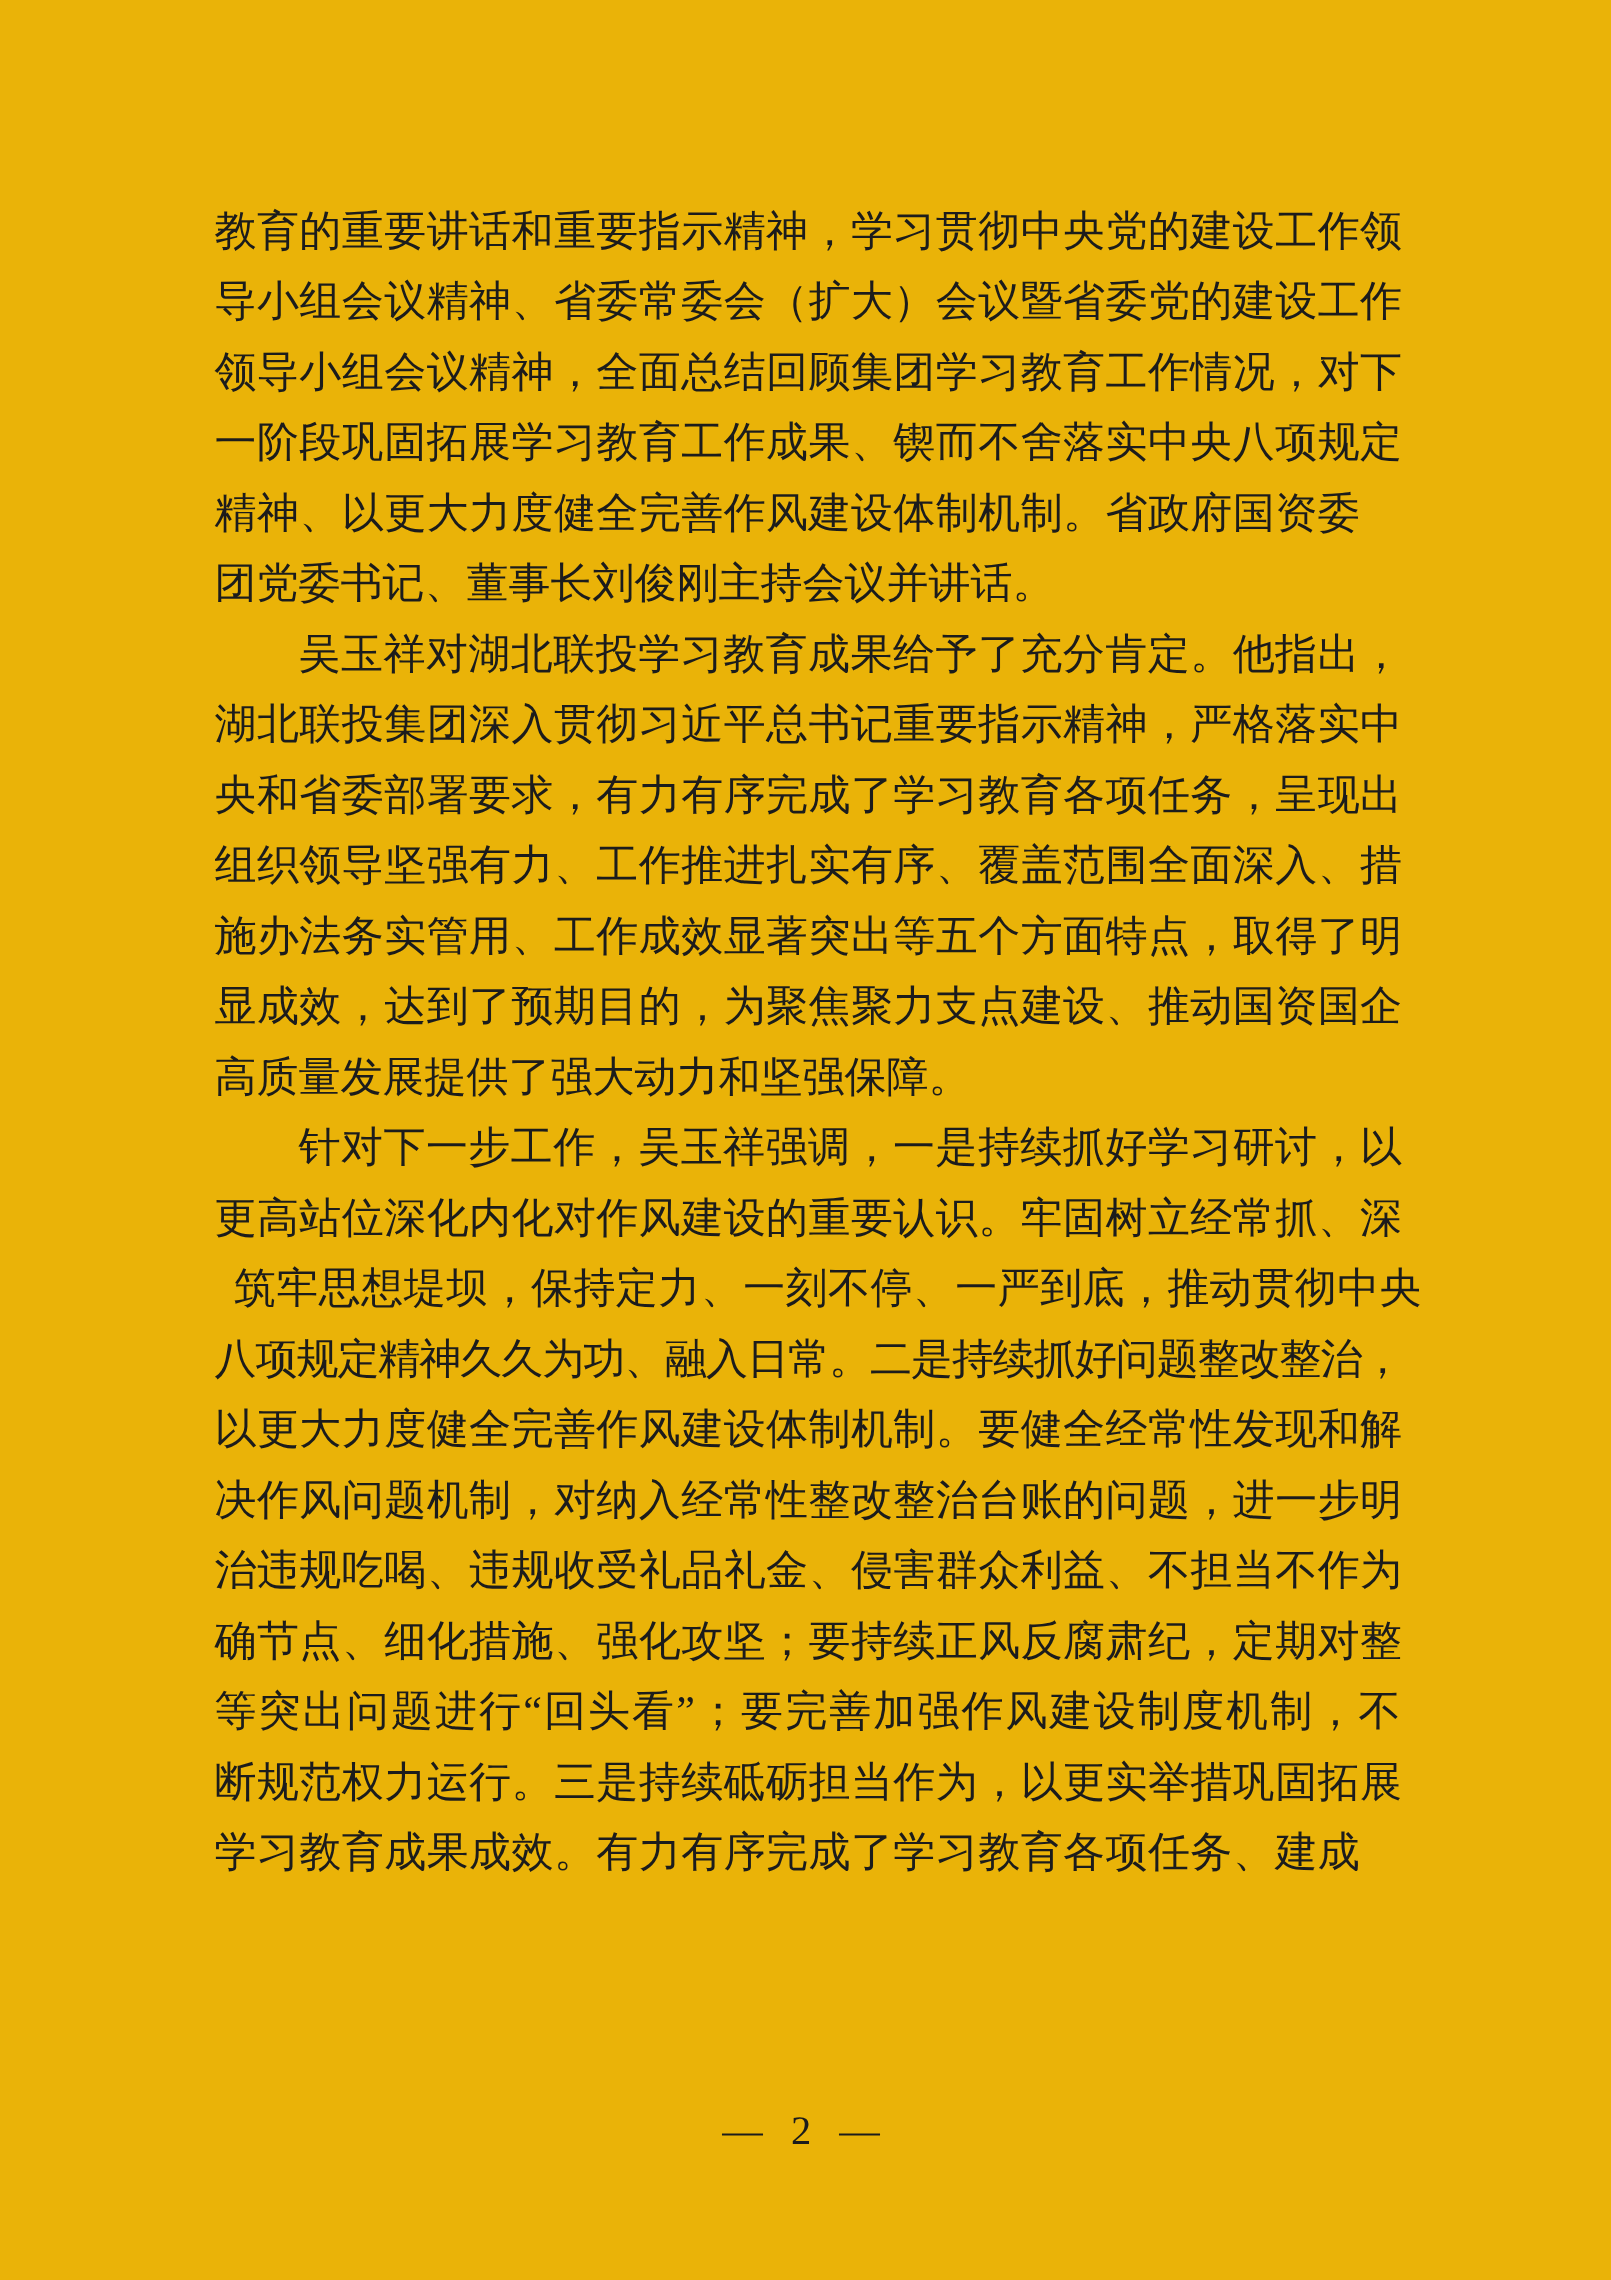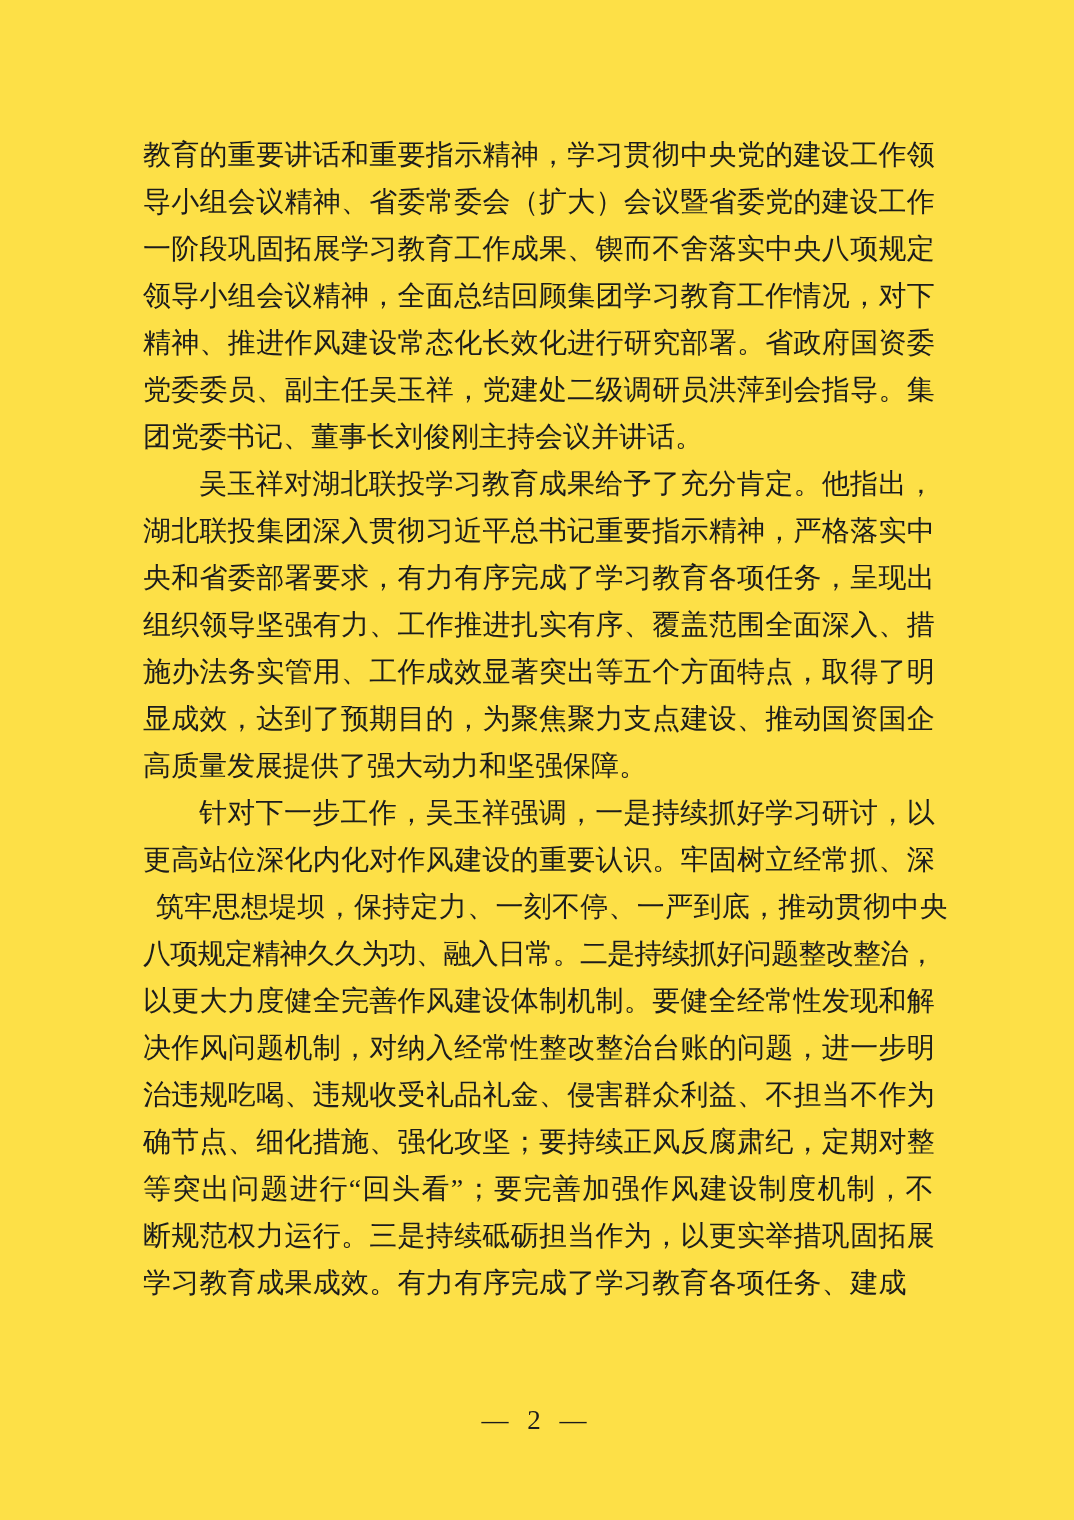--- a/index.html
+++ b/index.html
@@ -5,21 +5,21 @@
   * { margin: 0; padding: 0; box-sizing: border-box; }
   html, body {
     width: 1074px;
     background: #ffffff;
     font-family: "Liberation Serif", "DejaVu Serif", serif;
   }
   .page {
     position: relative;
     width: 1074px;
     height: 1520px;
-    background: #fde047;
+    background: #eab308;
     overflow: hidden;
   }
   .text-block {
     position: absolute;
     left: 143px;
     top: 131px;
     width: 792px;
     color: #1c1c1c;
   }
   .line {
@@ -43,24 +43,23 @@
     letter-spacing: 6px;
   }
 </style>
 </head>
 <body>
 
 <div class="page">
   <div class="text-block">
       <div class="line"><span style="letter-spacing: 0.285714px;">教育的重要讲话和重要指示精神，学习贯彻中央党的建设工作领</span></div>
       <div class="line"><span style="letter-spacing: 0.285714px;">导小组会议精神、省委常委会（扩大）会议暨省委党的建设工作</span></div>
+      <div class="line"><span style="letter-spacing: 0.285714px;">领导小组会议精神，全面总结回顾集团学习教育工作情况，对下</span></div>
       <div class="line"><span style="letter-spacing: 0.285714px;">一阶段巩固拓展学习教育工作成果、锲而不舍落实中央八项规定</span></div>
-      <div class="line"><span style="letter-spacing: 0.285714px;">领导小组会议精神，全面总结回顾集团学习教育工作情况，对下</span></div>
-      <div class="line"><span style="letter-spacing: 0.285714px;">精神、推进作风建设常态化长效化进行研究部署。省政府国资委</span></div>
-      <div class="line"><span style="letter-spacing: 0.285714px;">党委委员、副主任吴玉祥，党建处二级调研员洪萍到会指导。集</span></div>
+      <div class="line"><span style="letter-spacing: 0.285714px;">精神、以更大力度健全完善作风建设体制机制。省政府国资委</span></div>
       <div class="line short"><span>团党委书记、董事长刘俊刚主持会议并讲话。</span></div>
       <div class="line indent"><span style="letter-spacing: 0.307692px;">吴玉祥对湖北联投学习教育成果给予了充分肯定。他指出，</span></div>
       <div class="line"><span style="letter-spacing: 0.285714px;">湖北联投集团深入贯彻习近平总书记重要指示精神，严格落实中</span></div>
       <div class="line"><span style="letter-spacing: 0.285714px;">央和省委部署要求，有力有序完成了学习教育各项任务，呈现出</span></div>
       <div class="line"><span style="letter-spacing: 0.285714px;">组织领导坚强有力、工作推进扎实有序、覆盖范围全面深入、措</span></div>
       <div class="line"><span style="letter-spacing: 0.285714px;">施办法务实管用、工作成效显著突出等五个方面特点，取得了明</span></div>
       <div class="line"><span style="letter-spacing: 0.285714px;">显成效，达到了预期目的，为聚焦聚力支点建设、推动国资国企</span></div>
       <div class="line short"><span>高质量发展提供了强大动力和坚强保障。</span></div>
       <div class="line indent"><span style="letter-spacing: 0.307692px;">针对下一步工作，吴玉祥强调，一是持续抓好学习研讨，以</span></div>
       <div class="line"><span style="letter-spacing: 0.285714px;">更高站位深化内化对作风建设的重要认识。牢固树立经常抓、深</span></div>

